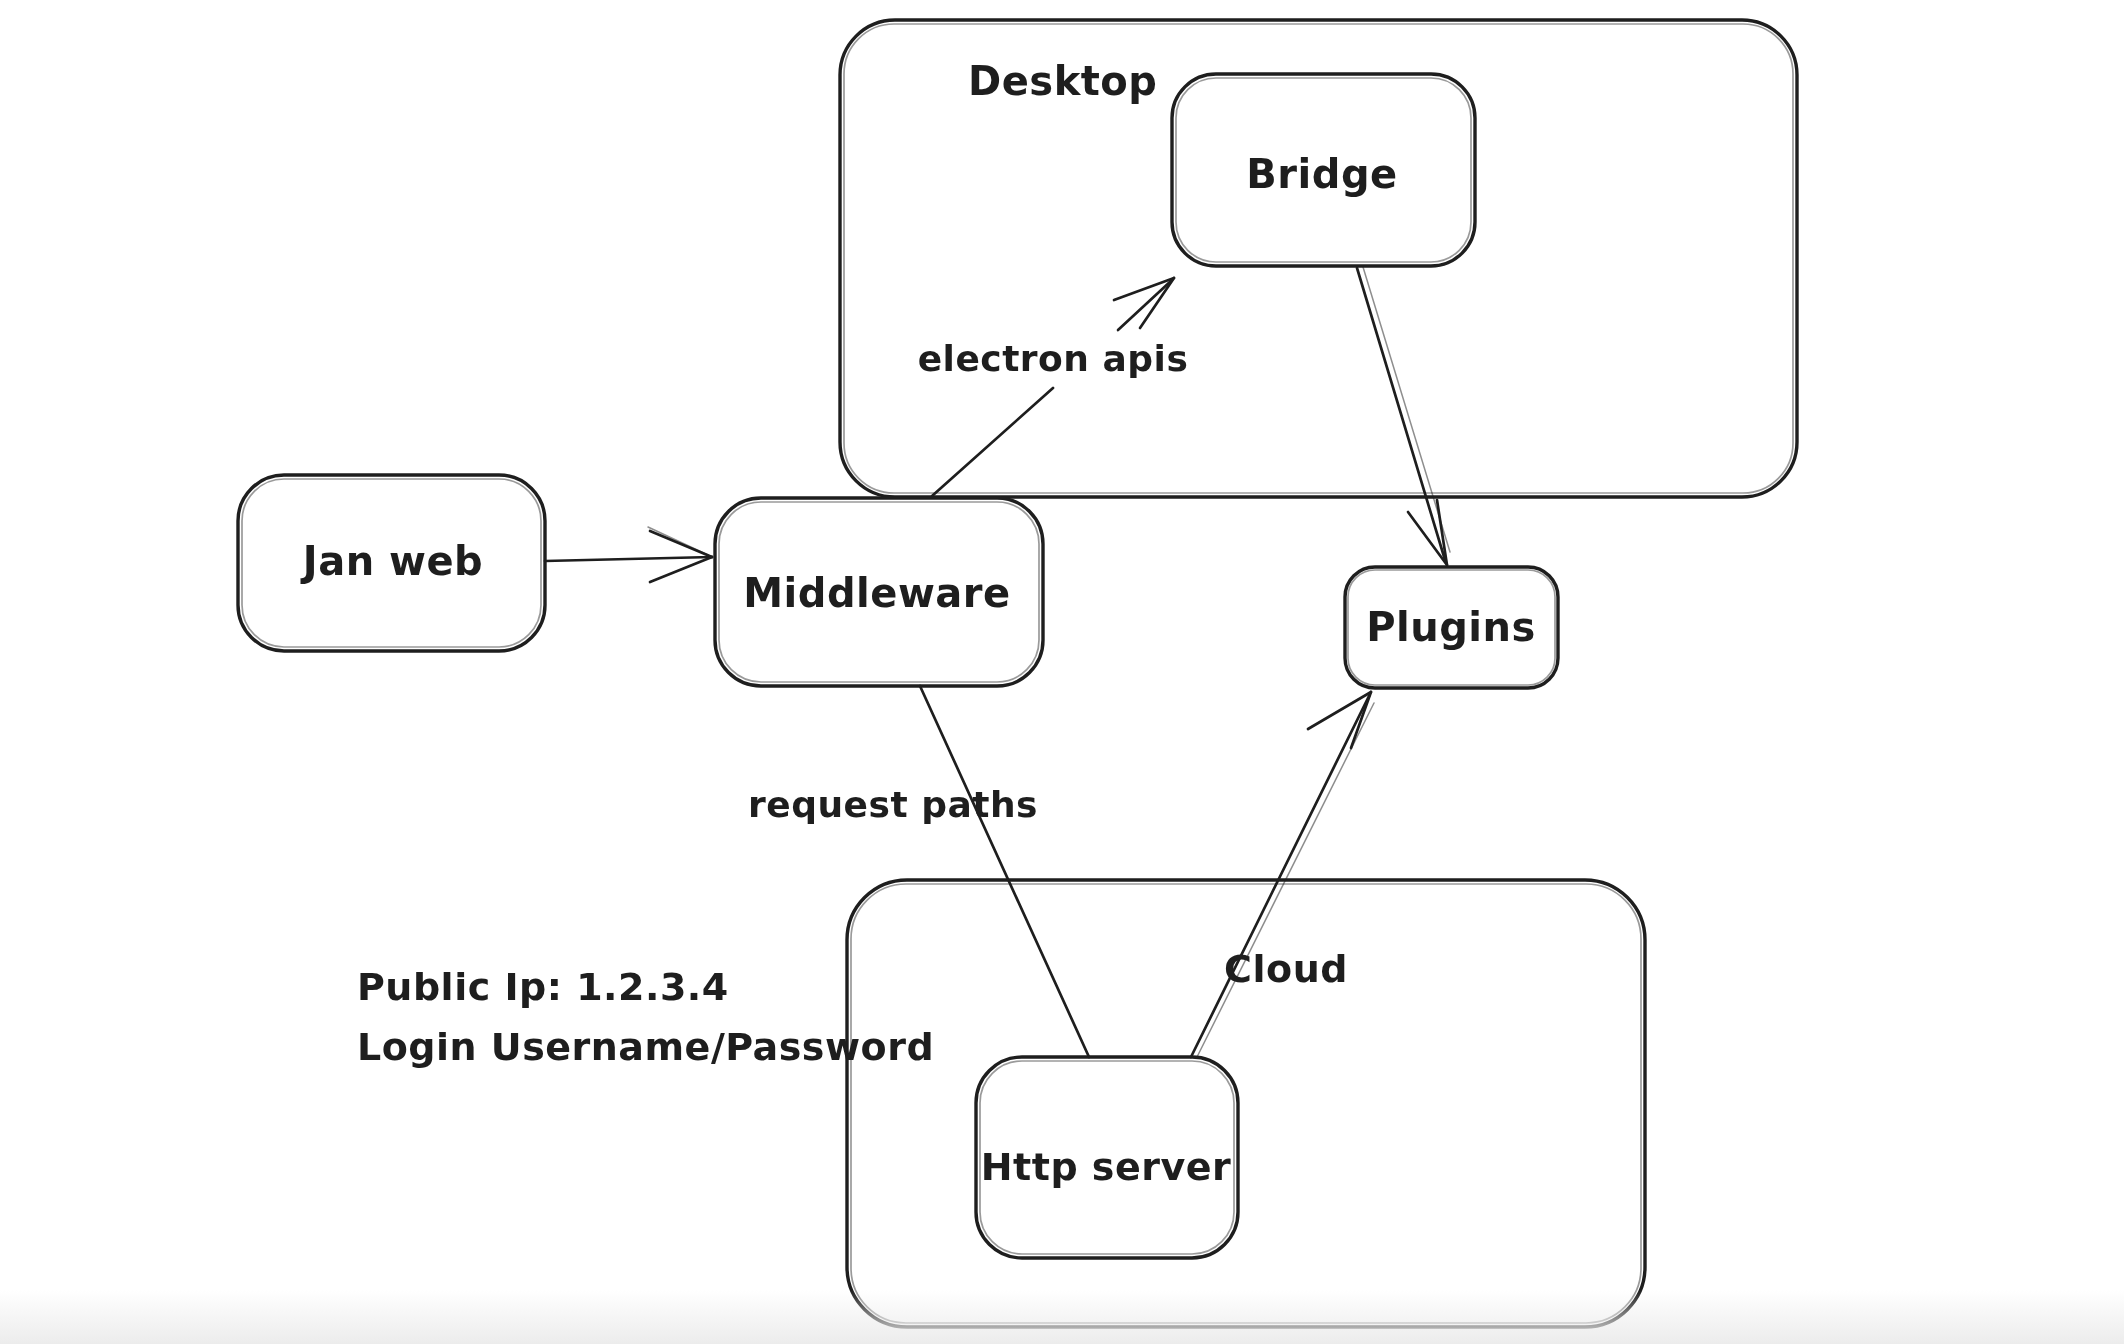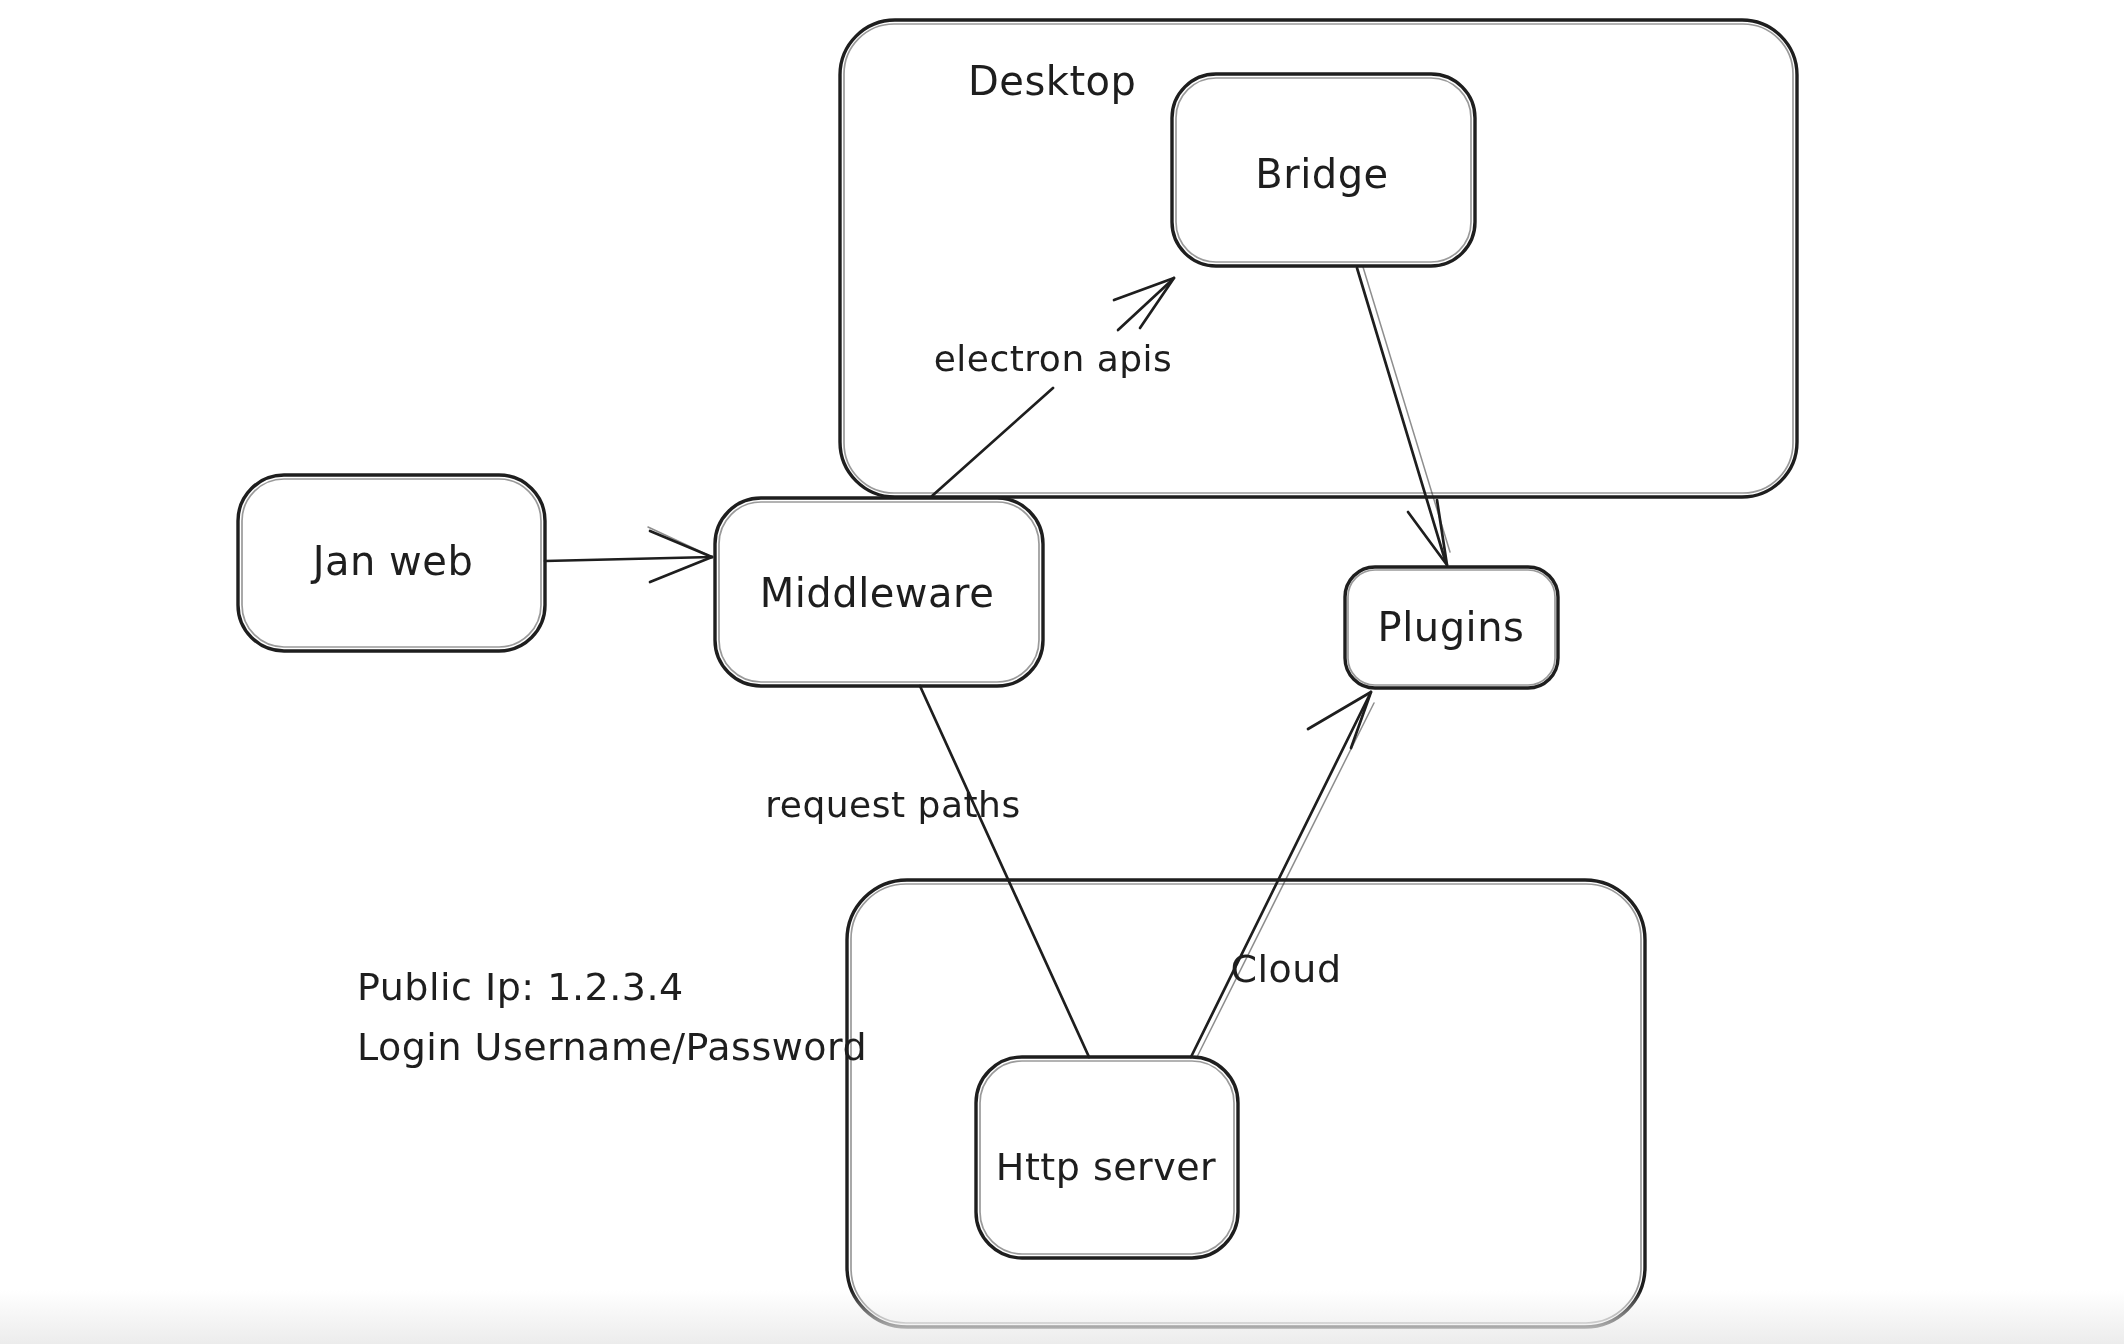--- a/index.html
+++ b/index.html
@@ -3,20 +3,21 @@
 <meta charset="utf-8">
 <style>
   html, body { margin: 0; padding: 0; background: #ffffff; }
   .canvas {
     position: relative;
     width: 2124px;
     height: 1344px;
     background: #ffffff;
     overflow: hidden;
     font-family: "DejaVu Sans", sans-serif;
+    font-weight: bold;
   }
   .diagram-svg { position: absolute; left: 0; top: 0; }
   .box {
     fill: none;
     stroke: #1e1e1e;
     stroke-width: 3.4;
     stroke-linecap: round;
   }
   .sketch {
     fill: none;

